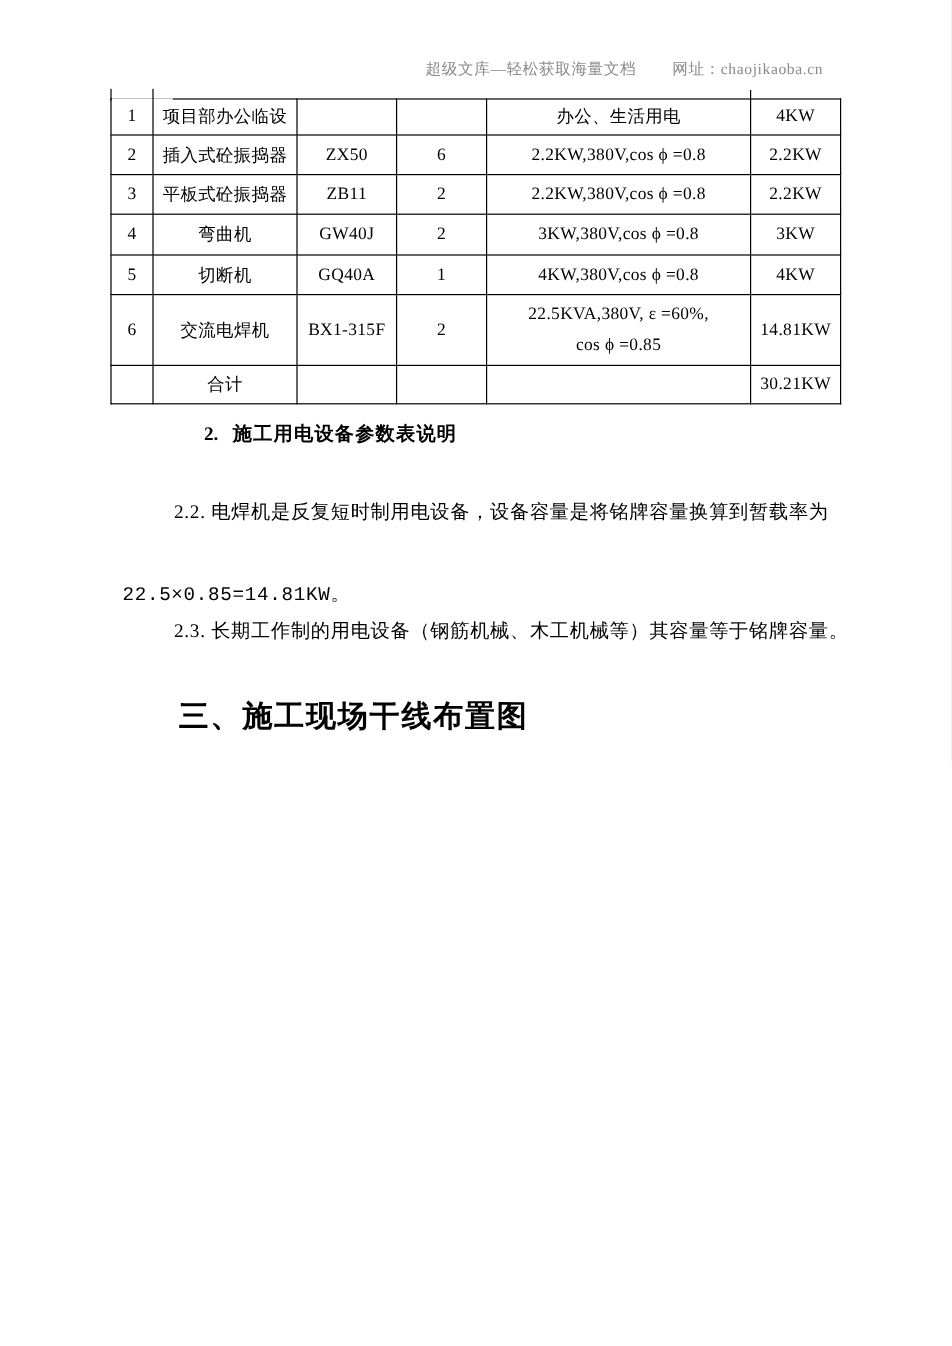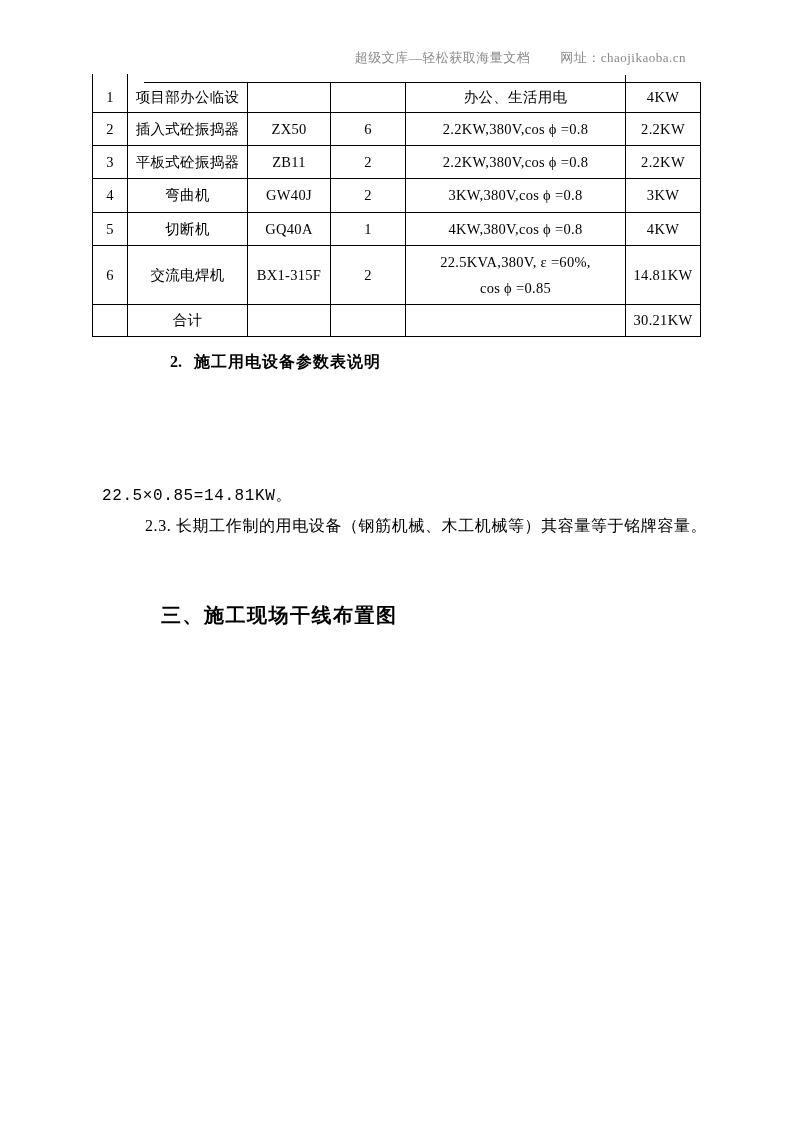--- a/index.html
+++ b/index.html
@@ -95,27 +95,26 @@
   .sqrt-arg {
     display: inline-block;
     border-top: 1.4px solid #000;
     padding: 0 2px;
     line-height: 1.15;
     margin-left: -1px;
   }
 
   .sec3-heading {
     position: absolute;
-    left: 149px; top: 602px;
+    left: 149px; top: 580px;
     font-family: "Liberation Sans", "DejaVu Sans", sans-serif;
     font-weight: bold;
-    font-size: 20px;
+    font-size: 25px;
     letter-spacing: 1.5px;
     white-space: nowrap;
-    margin-left: 12px;
   }
 </style>
 </head>
 <body>
 
 <div class="page">
 
   <div class="doc-header">
     <span>超级文库—轻松获取海量文档</span><span class="url">网址：chaojikaoba.cn</span>
   </div>
@@ -195,20 +194,21 @@
   <div class="top-border-eraser"></div>
   <div class="tick tick-a"></div>
   <div class="tick tick-b"></div>
   <div class="tick tick-c"></div>
 
   <div class="sec2-heading">
     <span class="sec-no">2.</span><span>施工用电设备参数表说明</span>
   </div>
 
 
+  <div class="para p22a">2.2. 电焊机是反复短时制用电设备，设备容量是将铭牌容量换算到暂载率为</div>
 
 
   <div class="para p22c">22.5×0.85=14.81KW。</div>
 
   <div class="para p23">2.3. 长期工作制的用电设备（钢筋机械、木工机械等）其容量等于铭牌容量。</div>
 
 
   <div class="sec3-heading">三、施工现场干线布置图</div>
 
 </div>

